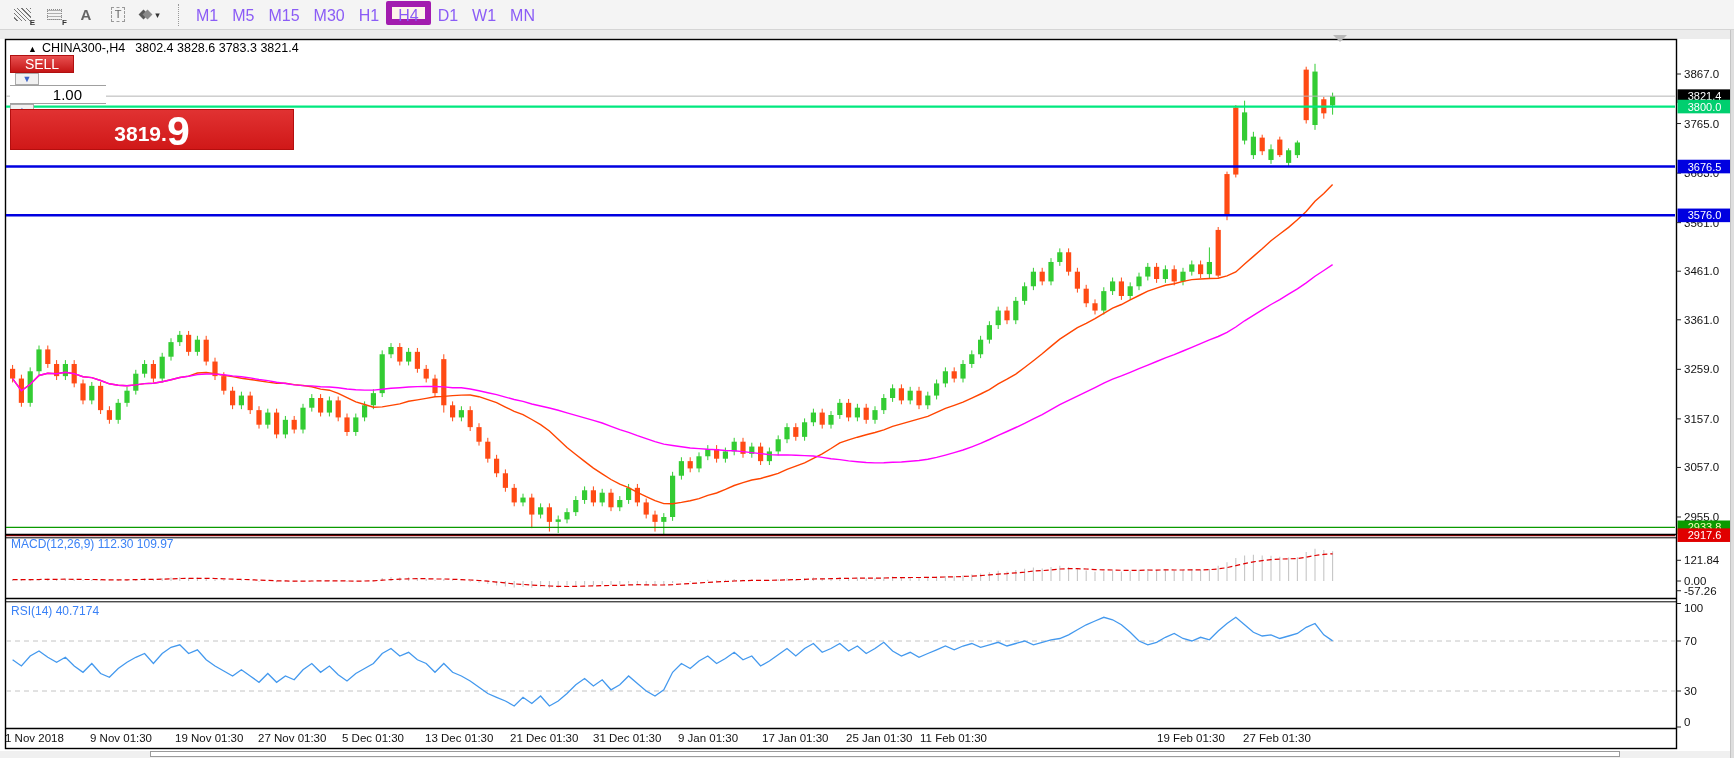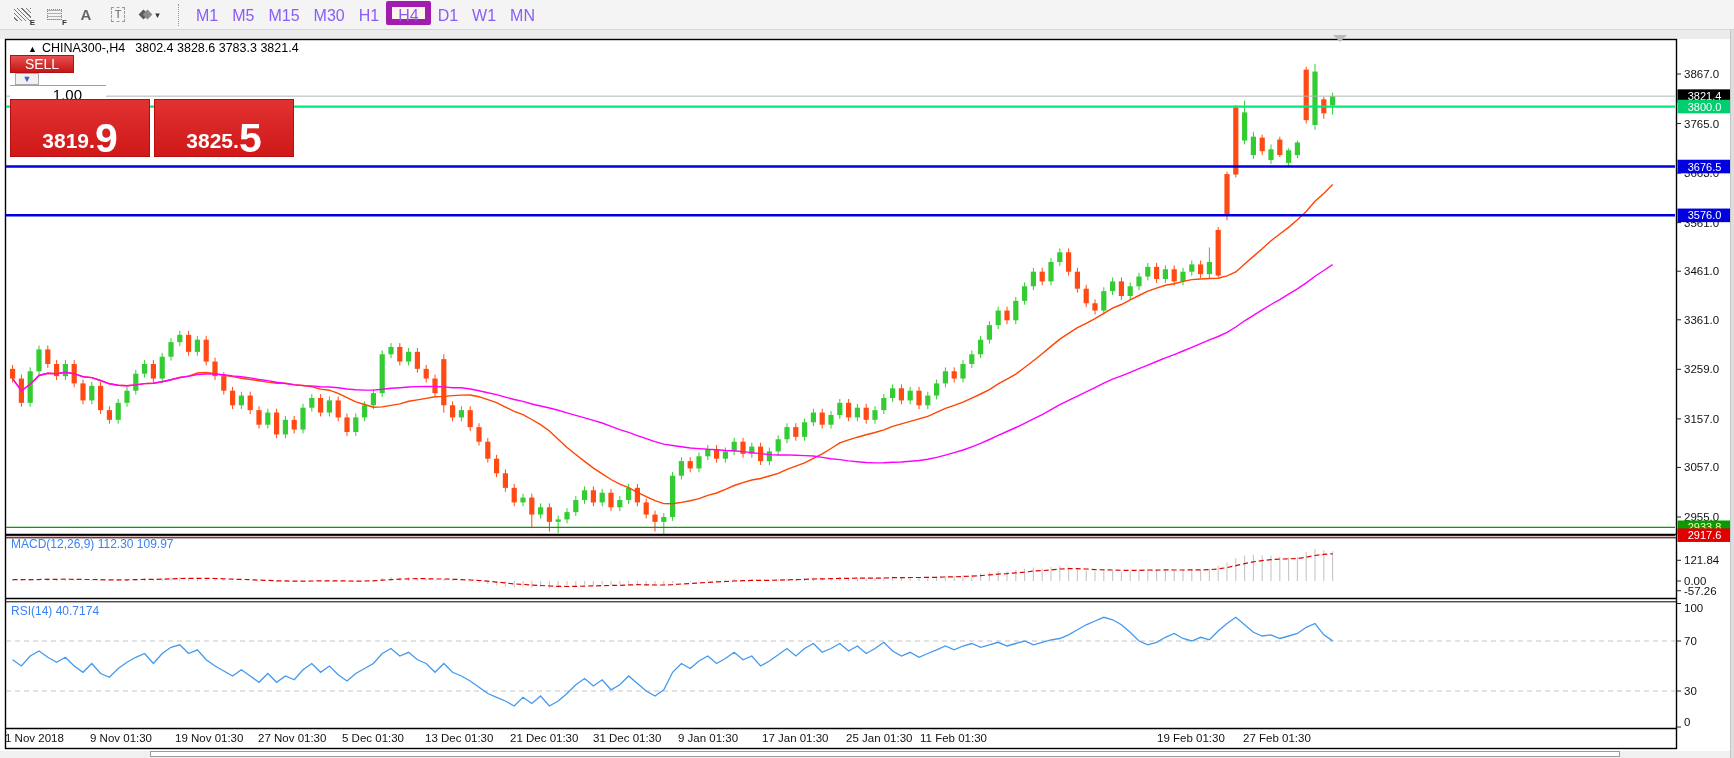--- a/index.html
+++ b/index.html
@@ -49,21 +49,21 @@
              font-family:"Liberation Sans",sans-serif; font-size:14px; display:flex;
              align-items:center; justify-content:center; }
   .sell-btn { width:64px; }
   .buy-btn  { width:62px; margin-left:21px; }
   .spin-btn { width:24px; background:#f1f1f1; border:1px solid #aaaaaa; color:#3b62c8;
               font-size:9px; display:flex; align-items:center; justify-content:center; }
   .spin-down { margin-left:5px; }
   .vol-input { width:96px; border:1px solid #a0a0a0; border-left:none; border-right:none;
                font-family:"Liberation Sans",sans-serif; font-size:15px; text-align:right;
                padding-right:24px; color:#000; }
-  .tp-row2 { display:flex; margin-top:2px; height:58px; }
+  .tp-row2 { display:flex; margin-top:12px; height:41px; }
   .price-box { flex:1; background:linear-gradient(#e13232,#d01818); border:1px solid #b40e0e;
                color:#fff; display:flex; align-items:flex-end; justify-content:center;
                overflow:hidden; }
   .price-box + .price-box { margin-left:4px; }
   .pp { font-size:21px; font-weight:bold; line-height:1; margin-bottom:5px; }
   .pb { font-size:41px; font-weight:bold; line-height:.82; }
 
   
   .hscroll { position:absolute; left:0; top:721px; width:1734px; height:7px; background:#f0f0f0; }
   .hthumb  { position:absolute; left:150px; top:0; width:1470px; height:6px;
@@ -679,24 +679,20 @@
       <div class="spin-btn">
         <span>▲</span>
       </div>
       <div class="btn-red buy-btn">BUY</div>
     </div>
     <div class="tp-row2">
       <div class="price-box">
         <span class="pp">3819.</span>
           <span class="pb">9</span>
       </div>
-      <div class="price-box">
-        <span class="pp">3825.</span>
-          <span class="pb">5</span>
-      </div>
     </div>
   </div>
 
   <div class="pane-label" id="macd-label">MACD(12,26,9) 112.30 109.97</div>
   <div class="pane-label" id="rsi-label">RSI(14) 40.7174</div>
 
   <div class="hscroll">
     <div class="hthumb"></div>
   </div>
   <div class="right-edge"></div>

